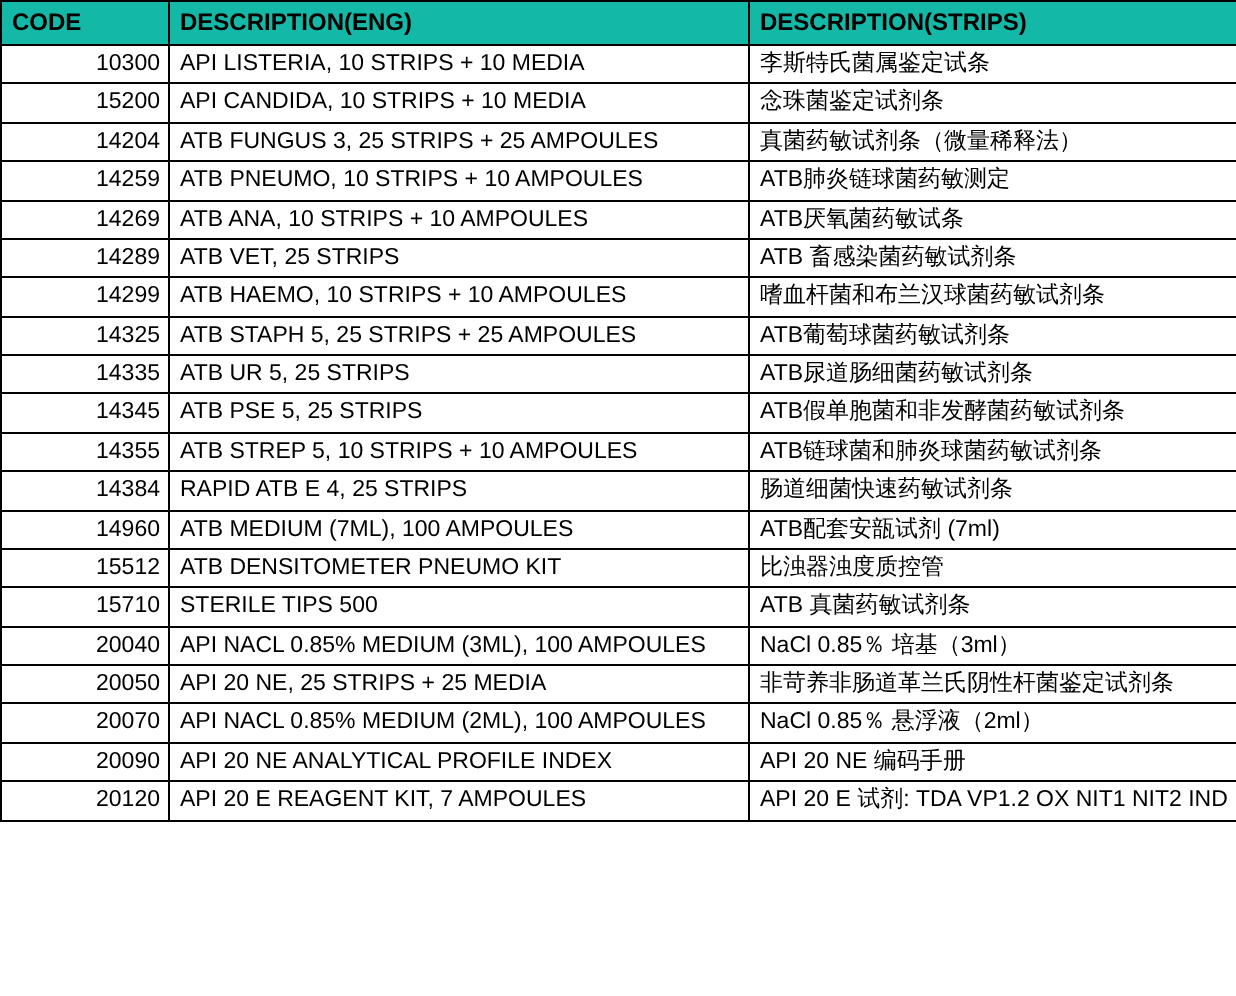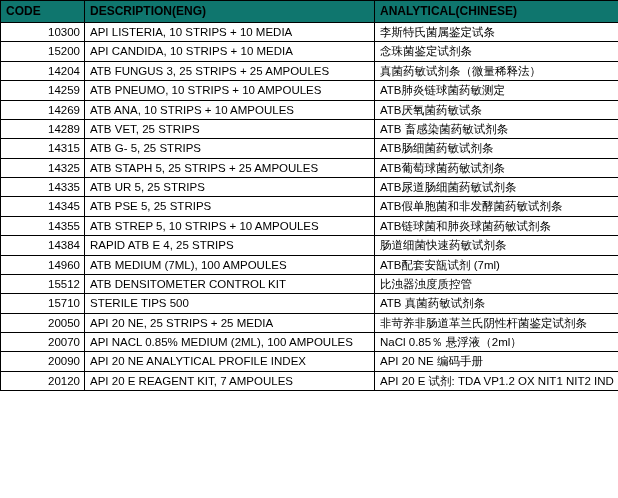--- a/index.html
+++ b/index.html
@@ -26,21 +26,21 @@
   table.product-table th,
   table.product-table td {
     border: 1px solid #000000;
     vertical-align: top;
     padding: 2px 4px 2px 5px;
     font-size: 11.5px;
     line-height: 1.25;
     color: #000000;
   }
   table.product-table thead th {
-    background: #0f766e;
+    background: #14b8a6;
     font-weight: bold;
     font-size: 12px;
     text-align: left;
     padding-top: 3px;
     padding-bottom: 3px;
   }
   thead th.th-code { text-align: center; }
 
   td.cell-code {
     text-align: right;
@@ -71,21 +71,21 @@
   <table class="product-table">
     <colgroup>
       <col class="col-code">
       <col class="col-eng">
       <col class="col-chi">
     </colgroup>
     <thead>
       <tr>
         <th class="th-code">CODE</th>
         <th>DESCRIPTION(ENG)</th>
-        <th>ANALYTICAL(CHINESE)</th>
+        <th>DESCRIPTION(STRIPS)</th>
       </tr>
     </thead>
     <tbody id="table-body">
         <tr>
           <td class="cell-code">10300</td>
           <td class="cell-eng">API LISTERIA, 10 STRIPS + 10 MEDIA</td>
           <td class="cell-chi">李斯特氏菌属鉴定试条</td>
         </tr>
         <tr>
           <td class="cell-code">15200</td>
@@ -106,23 +106,23 @@
           <td class="cell-code">14269</td>
           <td class="cell-eng">ATB ANA, 10 STRIPS + 10 AMPOULES</td>
           <td class="cell-chi">ATB厌氧菌药敏试条</td>
         </tr>
         <tr>
           <td class="cell-code">14289</td>
           <td class="cell-eng">ATB VET, 25 STRIPS</td>
           <td class="cell-chi">ATB 畜感染菌药敏试剂条</td>
         </tr>
         <tr>
-          <td class="cell-code">14315</td>
-          <td class="cell-eng">ATB G- 5, 25 STRIPS</td>
-          <td class="cell-chi">ATB肠细菌药敏试剂条</td>
+          <td class="cell-code">14299</td>
+          <td class="cell-eng">ATB HAEMO, 10 STRIPS + 10 AMPOULES</td>
+          <td class="cell-chi">嗜血杆菌和布兰汉球菌药敏试剂条</td>
         </tr>
         <tr>
           <td class="cell-code">14325</td>
           <td class="cell-eng">ATB STAPH 5, 25 STRIPS + 25 AMPOULES</td>
           <td class="cell-chi">ATB葡萄球菌药敏试剂条</td>
         </tr>
         <tr>
           <td class="cell-code">14335</td>
           <td class="cell-eng">ATB UR 5, 25 STRIPS</td>
           <td class="cell-chi">ATB尿道肠细菌药敏试剂条</td>
@@ -142,27 +142,32 @@
           <td class="cell-eng">RAPID ATB E 4, 25 STRIPS</td>
           <td class="cell-chi">肠道细菌快速药敏试剂条</td>
         </tr>
         <tr>
           <td class="cell-code">14960</td>
           <td class="cell-eng">ATB MEDIUM (7ML), 100 AMPOULES</td>
           <td class="cell-chi">ATB配套安瓿试剂 (7ml)</td>
         </tr>
         <tr>
           <td class="cell-code">15512</td>
-          <td class="cell-eng">ATB DENSITOMETER CONTROL KIT</td>
+          <td class="cell-eng">ATB DENSITOMETER PNEUMO KIT</td>
           <td class="cell-chi">比浊器浊度质控管</td>
         </tr>
         <tr>
           <td class="cell-code">15710</td>
           <td class="cell-eng">STERILE TIPS 500</td>
           <td class="cell-chi">ATB 真菌药敏试剂条</td>
+        </tr>
+        <tr>
+          <td class="cell-code">20040</td>
+          <td class="cell-eng">API NACL 0.85% MEDIUM (3ML), 100 AMPOULES</td>
+          <td class="cell-chi">NaCl 0.85％ 培基（3ml）</td>
         </tr>
         <tr>
           <td class="cell-code">20050</td>
           <td class="cell-eng">API 20 NE, 25 STRIPS + 25 MEDIA</td>
           <td class="cell-chi">非苛养非肠道革兰氏阴性杆菌鉴定试剂条</td>
         </tr>
         <tr>
           <td class="cell-code">20070</td>
           <td class="cell-eng">API NACL 0.85% MEDIUM (2ML), 100 AMPOULES</td>
           <td class="cell-chi">NaCl 0.85％ 悬浮液（2ml）</td>

